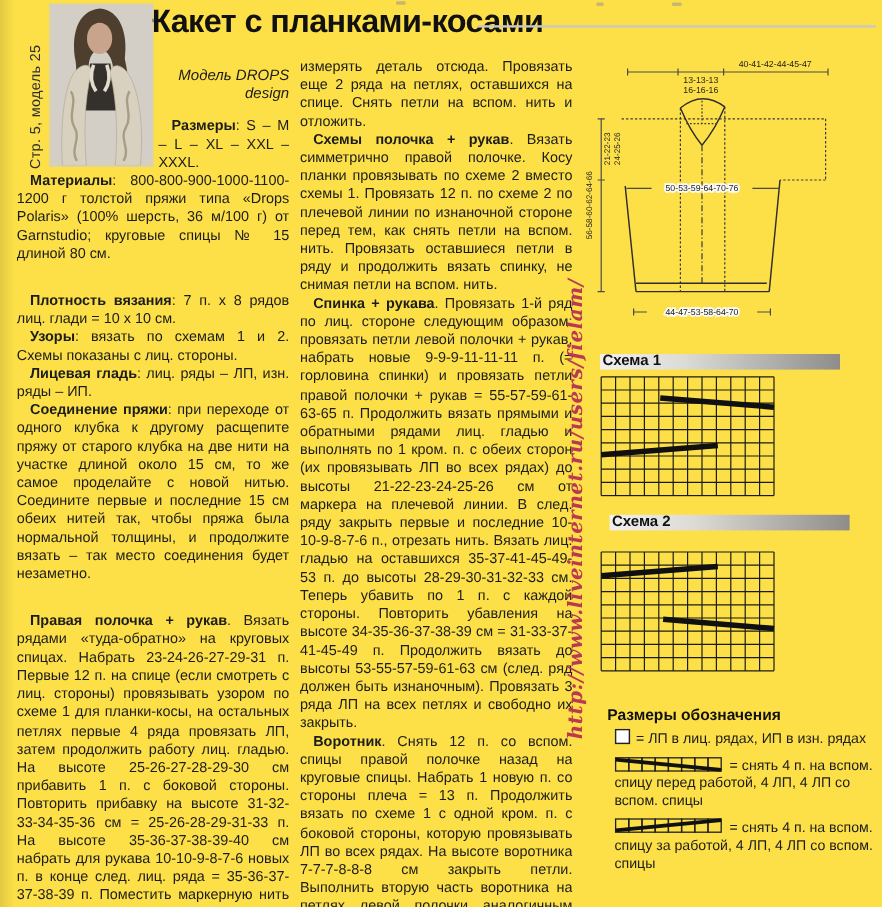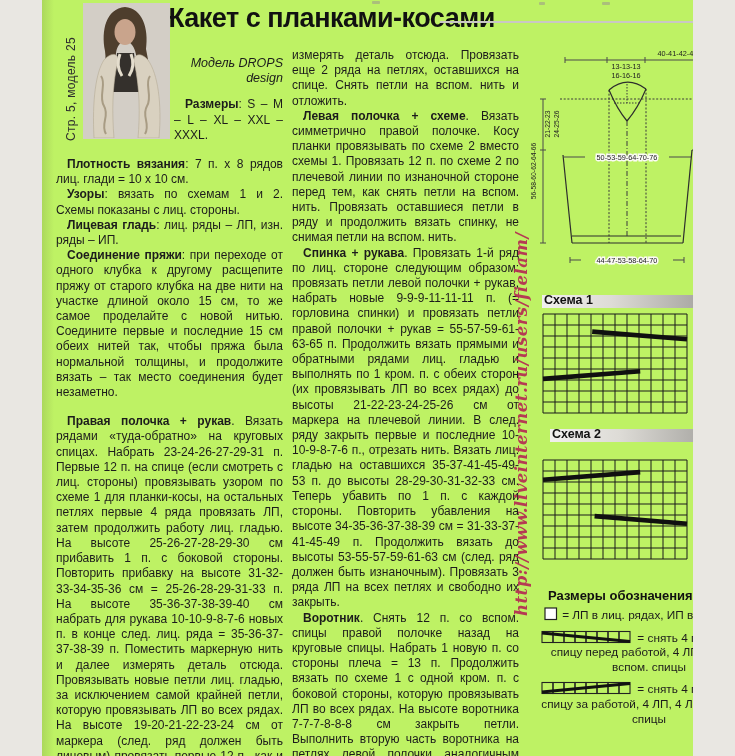--- a/index.html
+++ b/index.html
@@ -1,18 +1,18 @@
 <!DOCTYPE html>
 <html lang="ru"><head>
 <meta charset="utf-8">
 <style>
   html,body{margin:0;padding:0;background:#e9e7e2;}
   .page{
-    position:relative; width:651px; height:756px; margin:0 auto;
-    background:#bef264; overflow:hidden;
+    position:relative; width:735px; height:756px; margin:0 auto;
+    background:#fde047; overflow:hidden;
     font-family:"Liberation Sans", sans-serif; color:#1c1c1c;
   }
   .page::before{
     content:""; position:absolute; left:0; top:0; bottom:0; width:12px;
     background:linear-gradient(90deg, rgba(60,55,45,.14), rgba(60,55,45,0));
     pointer-events:none;
   }
   .speck{position:absolute; background:#9a968e; opacity:.55; border-radius:1px;}
 
   .page-title{
@@ -31,21 +31,21 @@
   .photo{
     position:absolute; left:42px; top:4px; width:85px; height:134px;
     outline:1px solid #d2cec6;
   }
 
   .col{position:absolute; text-align:justify; font-size:12px; line-height:15.2px;}
   .col-left{left:14px; top:44px; width:227px; height:712px; overflow:hidden;}
   .col-mid{left:250px; top:48px; width:227px; height:718px; overflow:hidden;}
   .photo-spacer{float:left; width:118px; height:96px;}
   .para{margin:0; text-indent:11px;}
-  .para.gap{margin-top:14px;}
+  .para.gap{margin-top:24px;}
   .para.noindent{text-indent:0;}
   .para.model{
     text-indent:0; text-align:right; font-style:italic;
     font-size:12.5px; margin:12px 0 11px;
   }
   .para b{font-weight:bold;}
 
   .schematic{position:absolute; left:486px; top:40px;}
   .schematic text{font-family:"Liberation Sans", sans-serif; font-size:7.3px; fill:#222;}
   .schematic text.rot{font-size:6.8px;}
@@ -63,21 +63,21 @@
   .chart-head span{
     position:absolute; left:2px; top:-2px; font-size:12.5px; font-weight:bold; color:#111;
     white-space:nowrap;
   }
   .chart-grid{position:absolute;}
 
   .legend-title{
     position:absolute; left:506px; top:588px; margin:0;
     font-size:13px; font-weight:bold; color:#111;
   }
-  .legend{position:absolute; left:496px; top:607px; width:222px; font-size:11.8px; line-height:14.6px; text-align:center;}
+  .legend{position:absolute; left:512px; top:607px; width:222px; font-size:11.8px; line-height:14.6px; text-align:left;}
   .legend p{margin:0 0 7px 0;}
   .legend svg{vertical-align:-2px; margin-right:4px;}
 
   .watermark{
     position:absolute; left:470px; top:158px; height:458px; width:24px;
     writing-mode:vertical-rl; transform:rotate(180deg);
     font-family:"DejaVu Serif", serif; font-style:italic; font-weight:bold;
     font-size:16.5px; letter-spacing:.5px; color:#b52b52; opacity:.92;
     white-space:nowrap; overflow:hidden;
   }
@@ -110,32 +110,33 @@
       <path d="M36,50 C33,58 34,66 38,72" fill="none" stroke="#e4ddcd" stroke-width="3"></path>
       <path d="M47,50 C50,58 49,66 45,72" fill="none" stroke="#e4ddcd" stroke-width="3"></path>
     </svg>
   </div>
 
   <div class="col col-left">
     <div class="photo-spacer"></div>
     <div>
         <p class="para model">Модель DROPS design</p>
         <p class="para"><b>Размеры</b>: S – M – L – XL – XXL – XXXL.</p>
+        <p class="para"><b>Материалы</b>: 800-800-900-1000-1100-1200 г толстой пряжи типа «Drops Polaris» (100% шерсть, 36 м/100 г) от Garnstudio; круговые спицы № 15 длиной 80 см.</p>
         <p class="para gap"><b>Плотность вязания</b>: 7 п. x 8 рядов лиц. глади = 10 x 10 см.</p>
         <p class="para"><b>Узоры</b>: вязать по схемам 1 и 2. Схемы показаны с лиц. стороны.</p>
         <p class="para"><b>Лицевая гладь</b>: лиц. ряды – ЛП, изн. ряды – ИП.</p>
         <p class="para"><b>Соединение пряжи</b>: при переходе от одного клубка к другому расщепите пряжу от старого клубка на две нити на участке длиной около 15 см, то же самое проделайте с новой нитью. Соедините первые и последние 15 см обеих нитей так, чтобы пряжа была нормальной толщины, и продолжите вязать – так место соединения будет незаметно.</p>
         <p class="para gap"><b>Правая полочка + рукав</b>. Вязать рядами «туда-обратно» на круговых спицах. Набрать 23-24-26-27-29-31 п. Первые 12 п. на спице (если смотреть с лиц. стороны) провязывать узором по схеме 1 для планки-косы, на остальных петлях первые 4 ряда провязать ЛП, затем продолжить работу лиц. гладью. На высоте 25-26-27-28-29-30 см прибавить 1 п. с боковой стороны. Повторить прибавку на высоте 31-32-33-34-35-36 см = 25-26-28-29-31-33 п. На высоте 35-36-37-38-39-40 см набрать для рукава 10-10-9-8-7-6 новых п. в конце след. лиц. ряда = 35-36-37-37-38-39 п. Поместить маркерную нить и далее измерять деталь отсюда. Провязывать новые петли лиц. гладью, за исключением самой крайней петли, которую провязывать ЛП во всех рядах. На высоте 19-20-21-22-23-24 см от маркера (след. ряд должен быть лицевым) провязать первые 12 п., как и прежде узором по схеме 1, затем снять эти петли на вспом. нить; 23-24-25-25-26-27 п. остается на спице, провязать эти петли. Поместить другую маркерную нить (= плечевая линия) – далее</p>
       </div>
   </div>
 
   <div class="col col-mid">
     <div>
         <p class="para noindent">измерять деталь отсюда. Провязать еще 2 ряда на петлях, оставшихся на спице. Снять петли на вспом. нить и отложить.</p>
-        <p class="para"><b>Левая полочка + схеме</b>. Вязать симметрично правой полочке. Косу планки провязывать по схеме 2 вместо схемы 1. Провязать 12 п. по схеме 2 по плечевой линии по изнаночной стороне перед тем, как снять петли на вспом. нить. Провязать оставшиеся петли в ряду и продолжить вязать спинку, не снимая петли на вспом. нить.</p>
+        <p class="para"><b>Схемы полочка + рукав</b>. Вязать симметрично правой полочке. Косу планки провязывать по схеме 2 вместо схемы 1. Провязать 12 п. по схеме 2 по плечевой линии по изнаночной стороне перед тем, как снять петли на вспом. нить. Провязать оставшиеся петли в ряду и продолжить вязать спинку, не снимая петли на вспом. нить.</p>
         <p class="para"><b>Спинка + рукава</b>. Провязать 1-й ряд по лиц. стороне следующим образом: провязать петли левой полочки + рукав, набрать новые 9-9-9-11-11-11 п. (= горловина спинки) и провязать петли правой полочки + рукав = 55-57-59-61-63-65 п. Продолжить вязать прямыми и обратными рядами лиц. гладью и выполнять по 1 кром. п. с обеих сторон (их провязывать ЛП во всех рядах) до высоты 21-22-23-24-25-26 см от маркера на плечевой линии. В след. ряду закрыть первые и последние 10-10-9-8-7-6 п., отрезать нить. Вязать лиц. гладью на оставшихся 35-37-41-45-49-53 п. до высоты 28-29-30-31-32-33 см. Теперь убавить по 1 п. с каждой стороны. Повторить убавления на высоте 34-35-36-37-38-39 см = 31-33-37-41-45-49 п. Продолжить вязать до высоты 53-55-57-59-61-63 см (след. ряд должен быть изнаночным). Провязать 3 ряда ЛП на всех петлях и свободно их закрыть.</p>
         <p class="para"><b>Воротник</b>. Снять 12 п. со вспом. спицы правой полочке назад на круговые спицы. Набрать 1 новую п. со стороны плеча = 13 п. Продолжить вязать по схеме 1 с одной кром. п. с боковой стороны, которую провязывать ЛП во всех рядах. На высоте воротника 7-7-7-8-8-8 см закрыть петли. Выполнить вторую часть воротника на петлях левой полочки аналогичным образом. Сшить обе части воротника по среднему шву и вшить воротник в горловину спинки внутри кром. петель.</p>
       </div>
   </div>
 
   <svg class="schematic" width="250" height="236" viewBox="0 0 250 236">
     <g class="meas">
       <path d="M37,20H204 M37,17v6 M79,17v6 M117,17v6 M204,17v6"></path>
       <path d="M15,59V203 M12,59h6 M12,110h6 M12,203h6"></path>
       <path d="M42,220H53 M145,220H156 M42,217v6 M156,217v6"></path>

